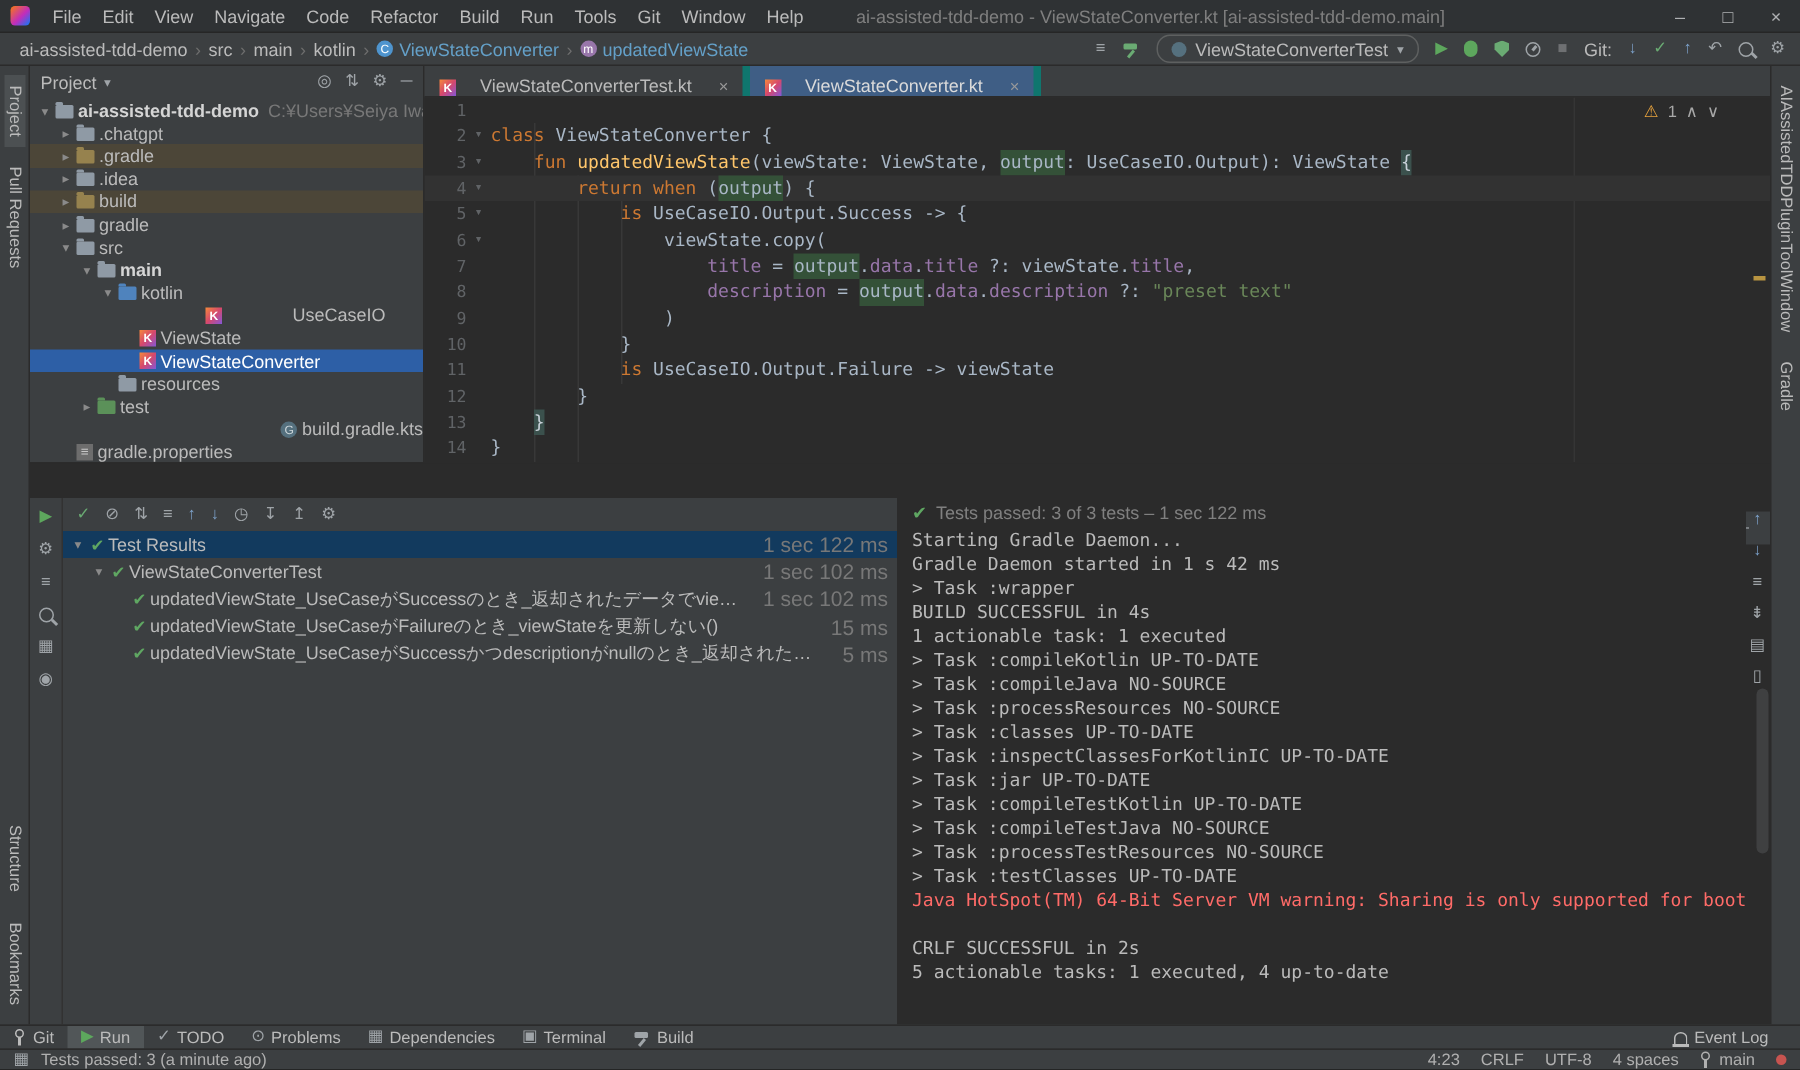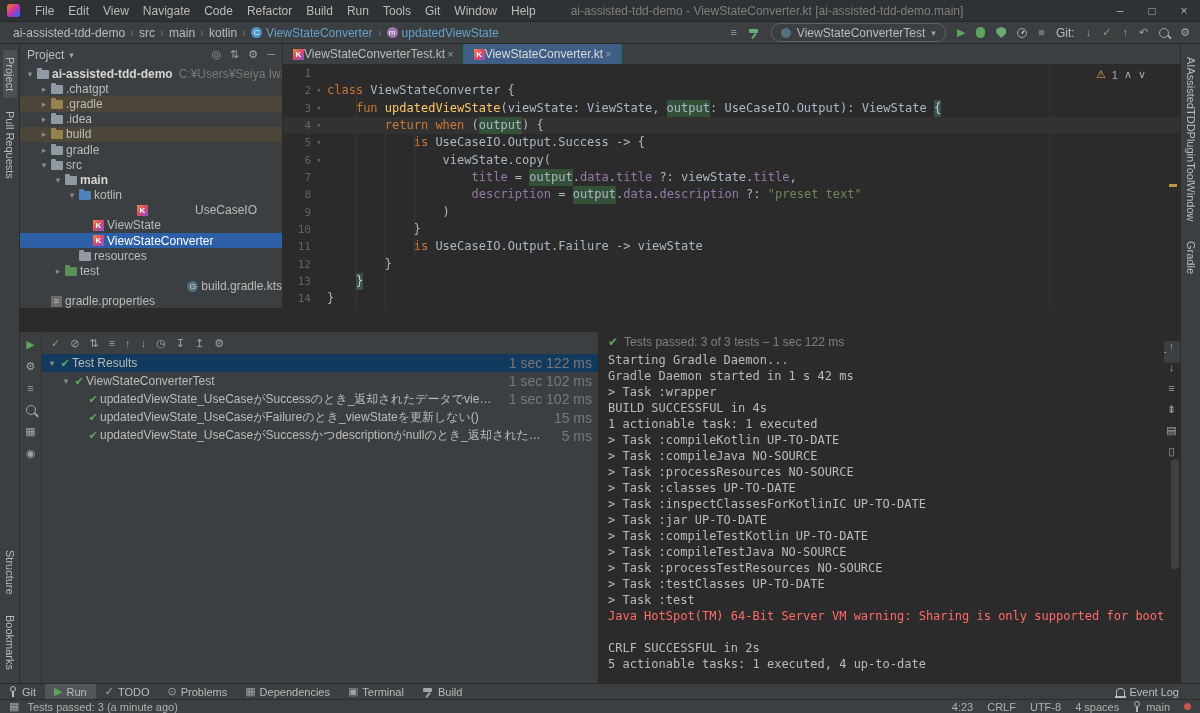--- a/index.html
+++ b/index.html
@@ -64,21 +64,21 @@
                     text-align:center;line-height:11px;font-family:"Liberation Sans",sans-serif;}
   .ic-gradle{width:11px;height:11px;border-radius:50%;background:#55707e;position:relative;}
   .ic-gradle::after{content:"G";position:absolute;left:0;top:0;width:11px;height:11px;color:#cfd8dc;font-size:8px;
                     text-align:center;line-height:11px;font-family:"Liberation Sans",sans-serif;}
   .ic-props{width:11px;height:11px;background:#6d6d6d;position:relative;}
   .ic-props::after{content:"≡";position:absolute;left:0;top:0;width:11px;height:11px;color:#c7c7c7;font-size:9px;
                    text-align:center;line-height:11px;}
   
   .tabs{position:absolute;left:283px;top:44px;width:897px;height:21px;background:#3c3f41;border-bottom:1px solid #2b2b2b;
         display:flex;box-sizing:border-box;}
-  .tab{display:flex;align-items:center;gap:0;padding:0 9px;border-right:1px solid #0f766e;color:#bbbbbb;}
+  .tab{display:flex;align-items:flex-end;gap:16px;padding:0 9px;border-right:5px solid #0f766e;color:#bbbbbb;}
   .tab.active{background:#3f5e85;color:#dadada;}
   .tab-close{color:#9a9a9a;font-size:11px;margin-left:2px;}
   
   .editor{position:absolute;left:283px;top:65px;width:897px;height:243px;background:#2b2b2b;
           font-family:"DejaVu Sans Mono",monospace;font-size:12px;overflow:hidden;}
   .code-line{display:flex;height:17.35px;line-height:17.35px;white-space:pre;position:relative;z-index:2;}
   .code-line.cur{background:#323232;}
   .ln{width:28px;text-align:right;color:#606366;flex:none;font-size:11px;font-family:"DejaVu Sans Mono",monospace;}
   .fold{width:16px;text-align:center;color:#606366;flex:none;font-size:9px;}
   .tk-k{color:#cc7832;}
@@ -476,21 +476,20 @@
           <div class="console-line">&gt; Task :compileKotlin UP-TO-DATE</div>
           <div class="console-line">&gt; Task :compileJava NO-SOURCE</div>
           <div class="console-line">&gt; Task :processResources NO-SOURCE</div>
           <div class="console-line">&gt; Task :classes UP-TO-DATE</div>
           <div class="console-line">&gt; Task :inspectClassesForKotlinIC UP-TO-DATE</div>
           <div class="console-line">&gt; Task :jar UP-TO-DATE</div>
           <div class="console-line">&gt; Task :compileTestKotlin UP-TO-DATE</div>
           <div class="console-line">&gt; Task :compileTestJava NO-SOURCE</div>
           <div class="console-line">&gt; Task :processTestResources NO-SOURCE</div>
           <div class="console-line">&gt; Task :testClasses UP-TO-DATE</div>
-          <div class="console-line">&gt; Task :test</div>
           <div class="console-line error">Java HotSpot(TM) 64-Bit Server VM warning: Sharing is only supported for boot loader classes b</div>
           <div class="console-line">&nbsp;</div>
           <div class="console-line">CRLF SUCCESSFUL in 2s</div>
           <div class="console-line">5 actionable tasks: 1 executed, 4 up-to-date</div>
         </div>
     </div>
     <div class="run-ministrip">
         <span class="icg" style="color: rgb(124, 161, 201);">↑</span>
         <span class="icg" style="color: rgb(124, 161, 201);">↓</span>
         <span class="icg" style="color: rgb(159, 164, 168);">≡</span>

